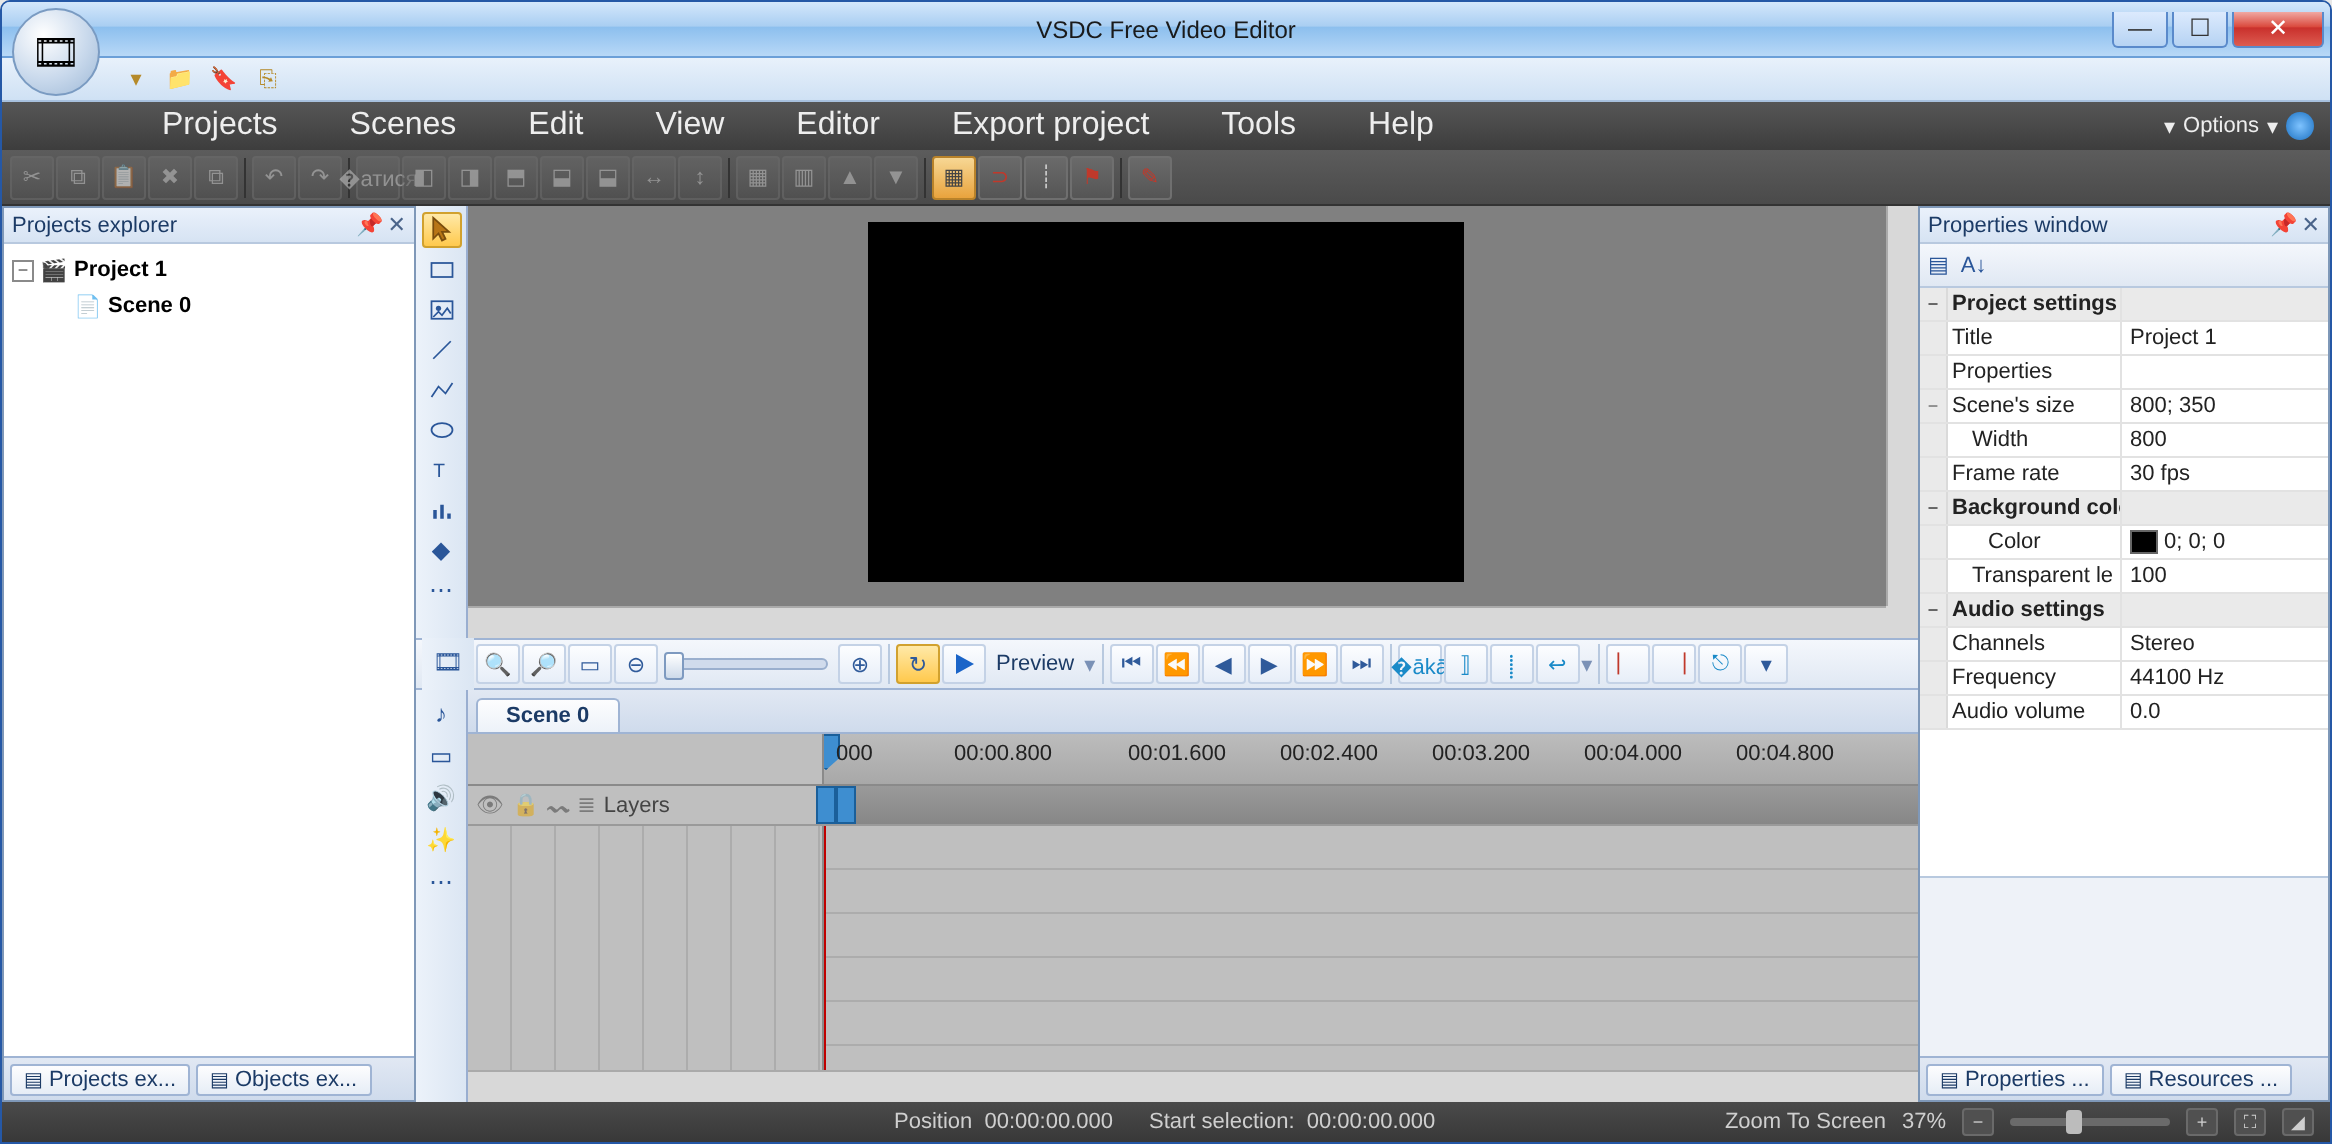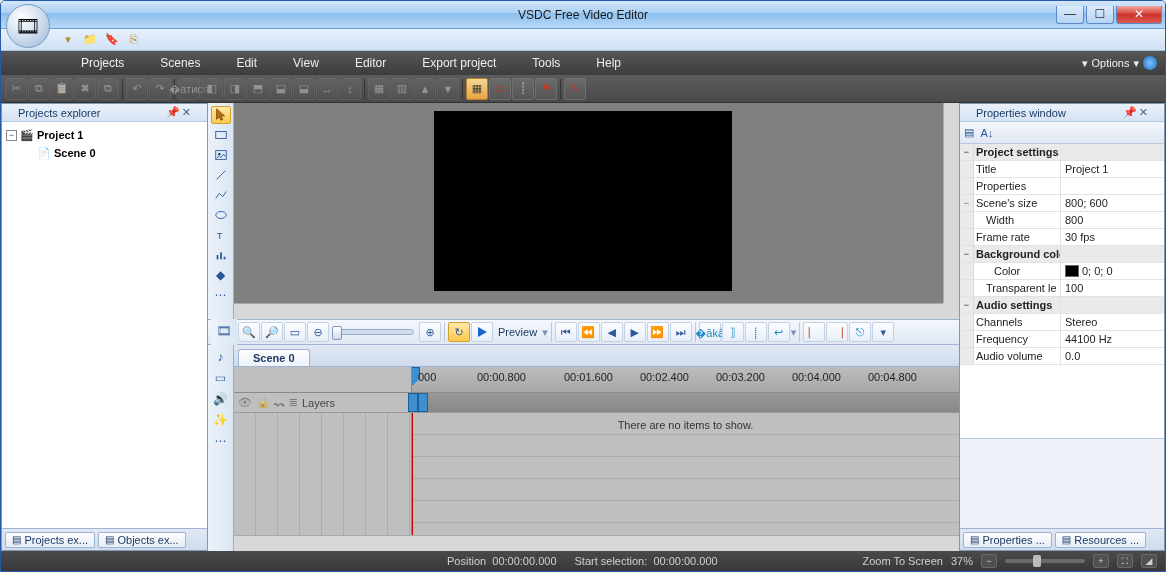--- a/index.html
+++ b/index.html
@@ -11,32 +11,32 @@
 .titlebar .wcontrols{margin-left:auto;display:flex;gap:2px;margin-right:3px}
 .wbtn{width:28px;height:18px;border:1px solid #5a8acb;border-radius:0 0 3px 3px;border-top:none;background:linear-gradient(#dceafd,#b6d3f3);display:flex;align-items:center;justify-content:center;font-size:12px;color:#333}
 .wbtn.close{background:linear-gradient(#f0a9a3,#d9463a 45%,#c9302c 46%,#dd5b50);color:#fff;width:46px}
 
 .corner{position:absolute;left:2px;top:0;width:52px;height:52px;z-index:5;display:flex;align-items:center;justify-content:center}
 .corner .orb{width:44px;height:44px;border-radius:50%;background:radial-gradient(circle at 35% 30%,#fff,#c9d9ec 55%,#9db8d6);border:1px solid #7a9bc2;display:flex;align-items:center;justify-content:center;font-size:20px}
 .qat{height:22px;padding-left:58px;background:linear-gradient(#e8f1fb,#cfe1f4);border-bottom:1px solid #a8c1de;display:flex;align-items:center;gap:4px}
 .qat .qbtn{width:18px;height:18px;display:flex;align-items:center;justify-content:center;color:#b58a2a}
 
 .menubar{height:24px;background:linear-gradient(#565656,#3d3d3d);display:flex;align-items:center;padding-left:62px;color:#eee}
-.menubar .mitem{padding:0 18px;height:100%;display:flex;align-items:center;font-size:12px}
+.menubar .mitem{padding:0 18px;height:100%;display:flex;align-items:center;font-size:16px}
 .menubar .options{margin-left:auto;padding-right:8px;display:flex;align-items:center;gap:4px}
 
 .ribbon{height:28px;background:linear-gradient(#5c5c5c,#4a4a4a);border-bottom:1px solid #333;display:flex;align-items:center;padding:0 4px;gap:1px}
 .rbtn{width:22px;height:22px;border:1px solid #6f6f6f;background:linear-gradient(#6a6a6a,#555);border-radius:2px;display:flex;align-items:center;justify-content:center;color:#c8c8c8;font-size:11px}
 .rbtn.dis{opacity:.55}
 .rsep{width:1px;height:20px;background:#333;margin:0 2px}
 .rbtn.on{background:linear-gradient(#f7d794,#e8a33d);border-color:#b8822a;color:#444}
 
 .mainrow{flex:1;display:flex;min-height:0;background:#4f4f4f}
 .panel{background:#e9edf3;border:1px solid #7f98b8;display:flex;flex-direction:column}
-.panelhdr{height:18px;background:linear-gradient(#eaf1fb,#d6e3f3);border-bottom:1px solid #b8c9df;display:flex;align-items:center;padding:0 16px;font-size:11px;color:#1c3b66}
+.panelhdr{height:18px;background:linear-gradient(#eaf1fb,#d6e3f3);border-bottom:1px solid #b8c9df;display:flex;align-items:center;padding:0 4px;font-size:11px;color:#1c3b66}
 .panelhdr .sp{margin-left:auto;display:flex;gap:2px;color:#4a648a}
 .panelhdr .sp span{cursor:pointer}
 
 .pexplorer{width:207px}
 .tree{flex:1;background:#fff;padding:4px;overflow:auto}
 .tnode{display:flex;align-items:center;gap:2px;height:18px}
 .tnode .exp{width:11px;height:11px;border:1px solid #8a8a8a;display:flex;align-items:center;justify-content:center;font-size:9px;line-height:1;color:#555;background:#fff}
 .tnode .ic{width:16px;text-align:center}
 .tnode .lbl{font-weight:bold}
 .tnode.child{padding-left:30px}
@@ -340,21 +340,20 @@
             </div>
             <div class="tl-track-area">
               <div class="range-handle" style="left:-4px"></div>
               <div class="range-handle" style="left:6px"></div>
             </div>
           </div>
           <div class="tl-empty">
             <div class="grid"></div>
             <div class="ggrid"></div>
             <div class="playhead"></div>
-            <div class="msg">There are no items to show.</div>
           </div>
           <div class="tl-scroll"></div>
         </div>
       </div>
     </div>
 
     <div class="panel rprops">
       <div class="panelhdr">
         <span>Properties window</span>
         <span class="sp">
@@ -378,21 +377,21 @@
             <span class="v">Project 1</span>
           </div>
         <div class="pgrow">
             <span class="exp"></span>
             <span class="k">Properties</span>
             <span class="v"></span>
           </div>
         <div class="pgrow">
             <span class="exp">−</span>
             <span class="k">Scene's size</span>
-            <span class="v">800; 600</span>
+            <span class="v">800; 350</span>
           </div>
         <div class="pgrow">
             <span class="exp"></span>
             <span class="k" style="padding-left:12px">Width</span>
             <span class="v">800</span>
           </div>
         <div class="pgrow">
             <span class="exp"></span>
             <span class="k">Frame rate</span>
             <span class="v">30 fps</span>

